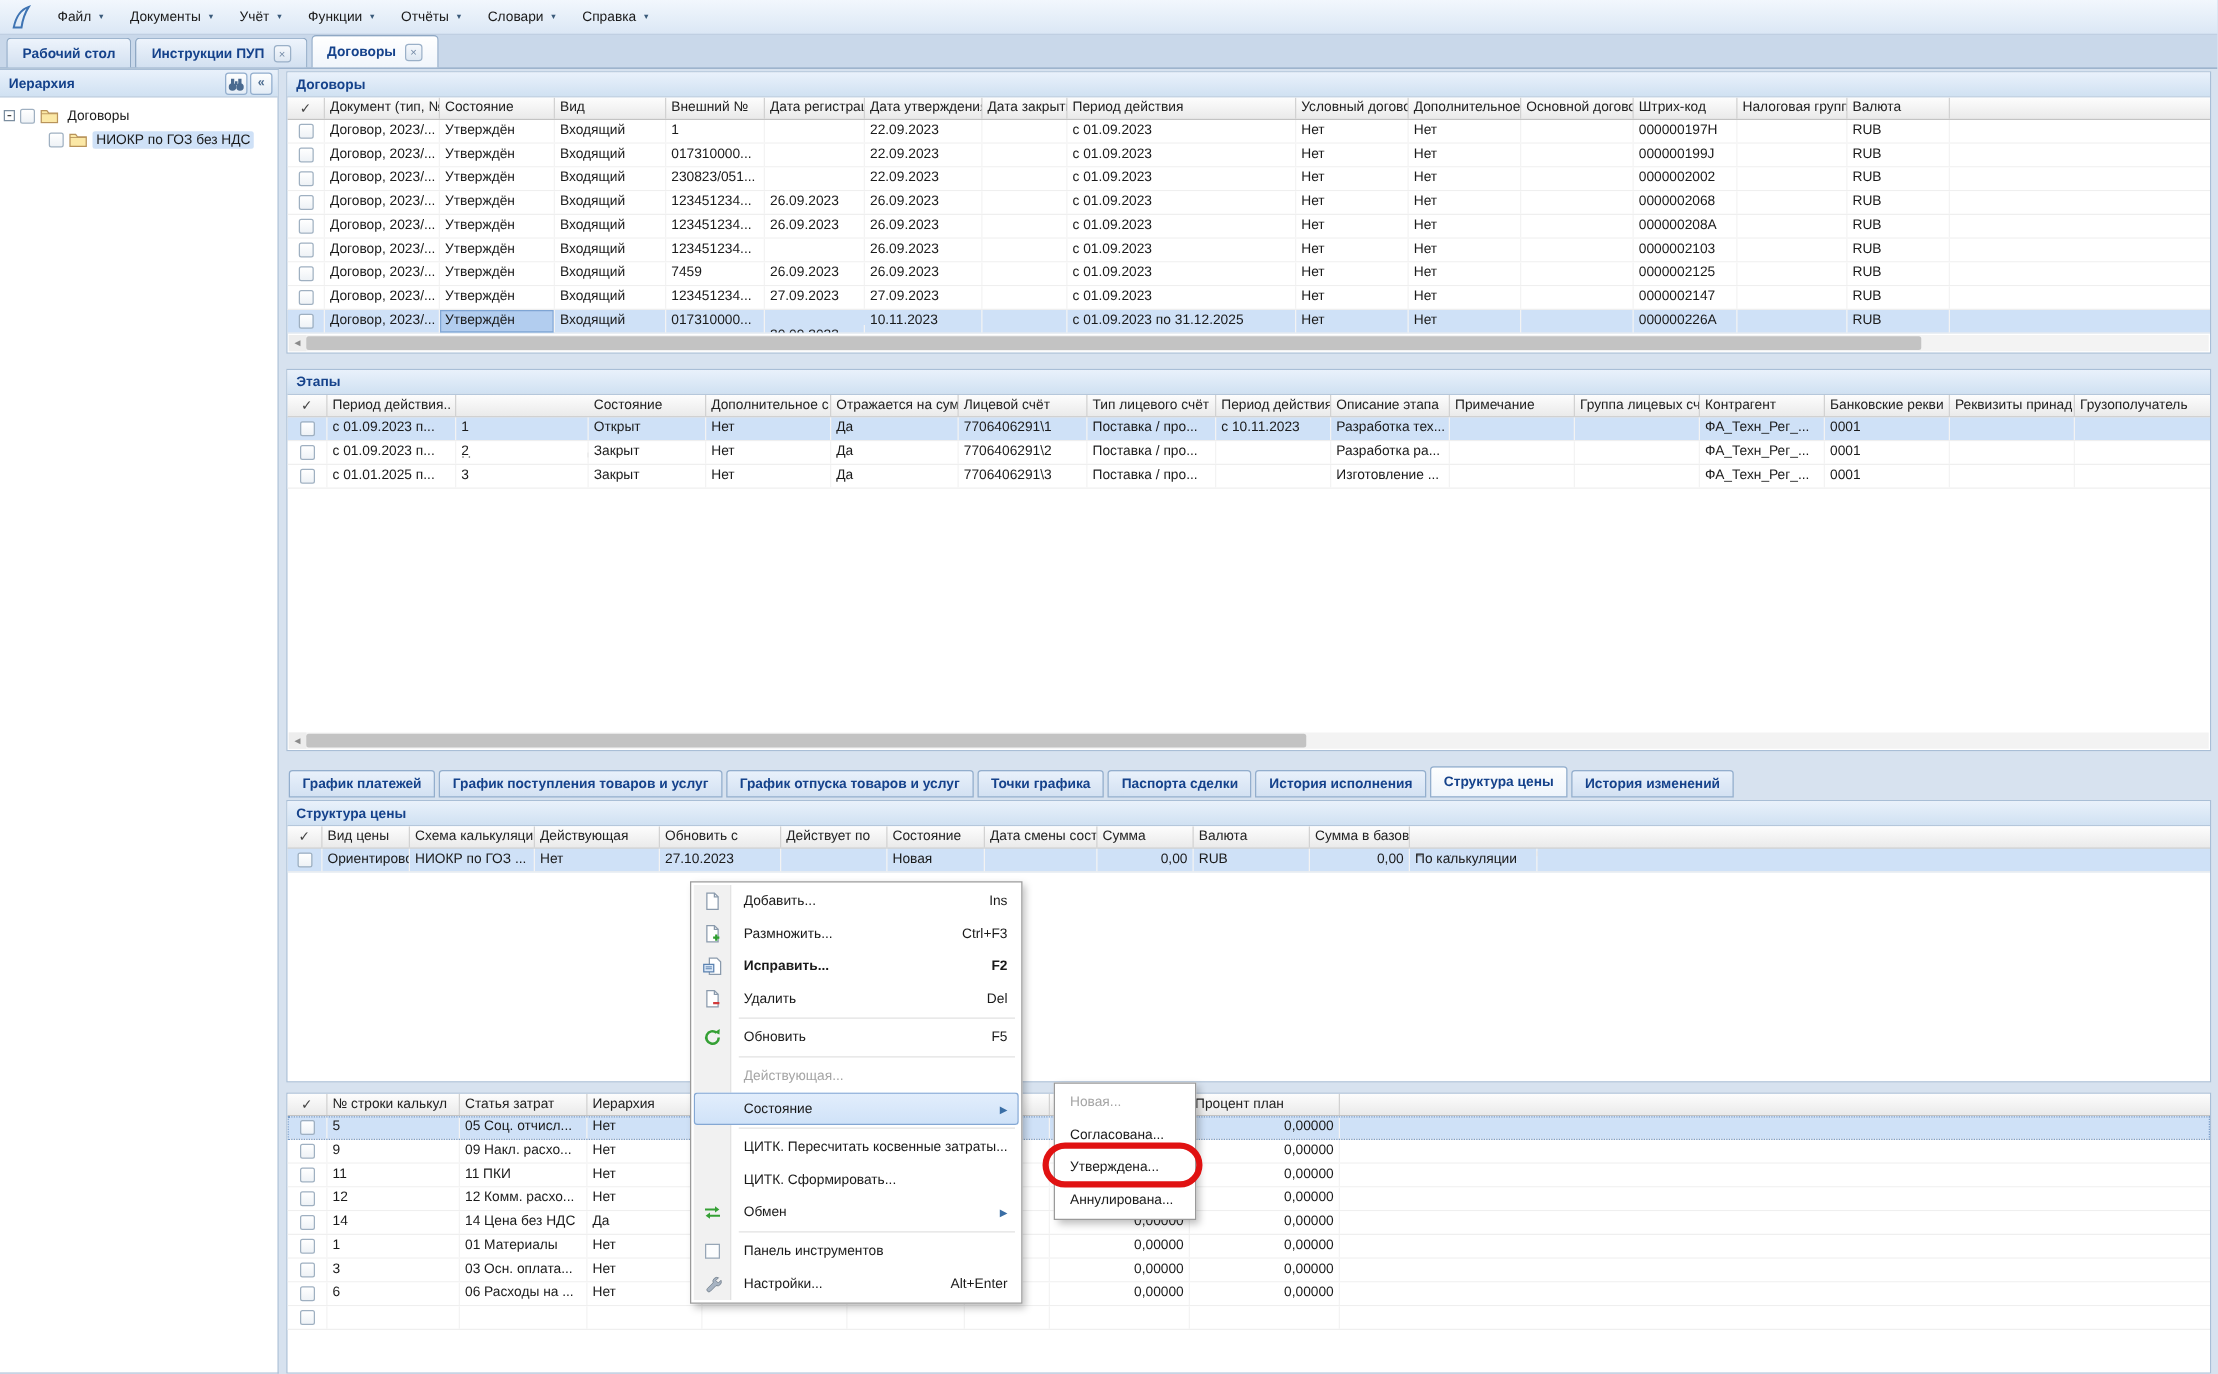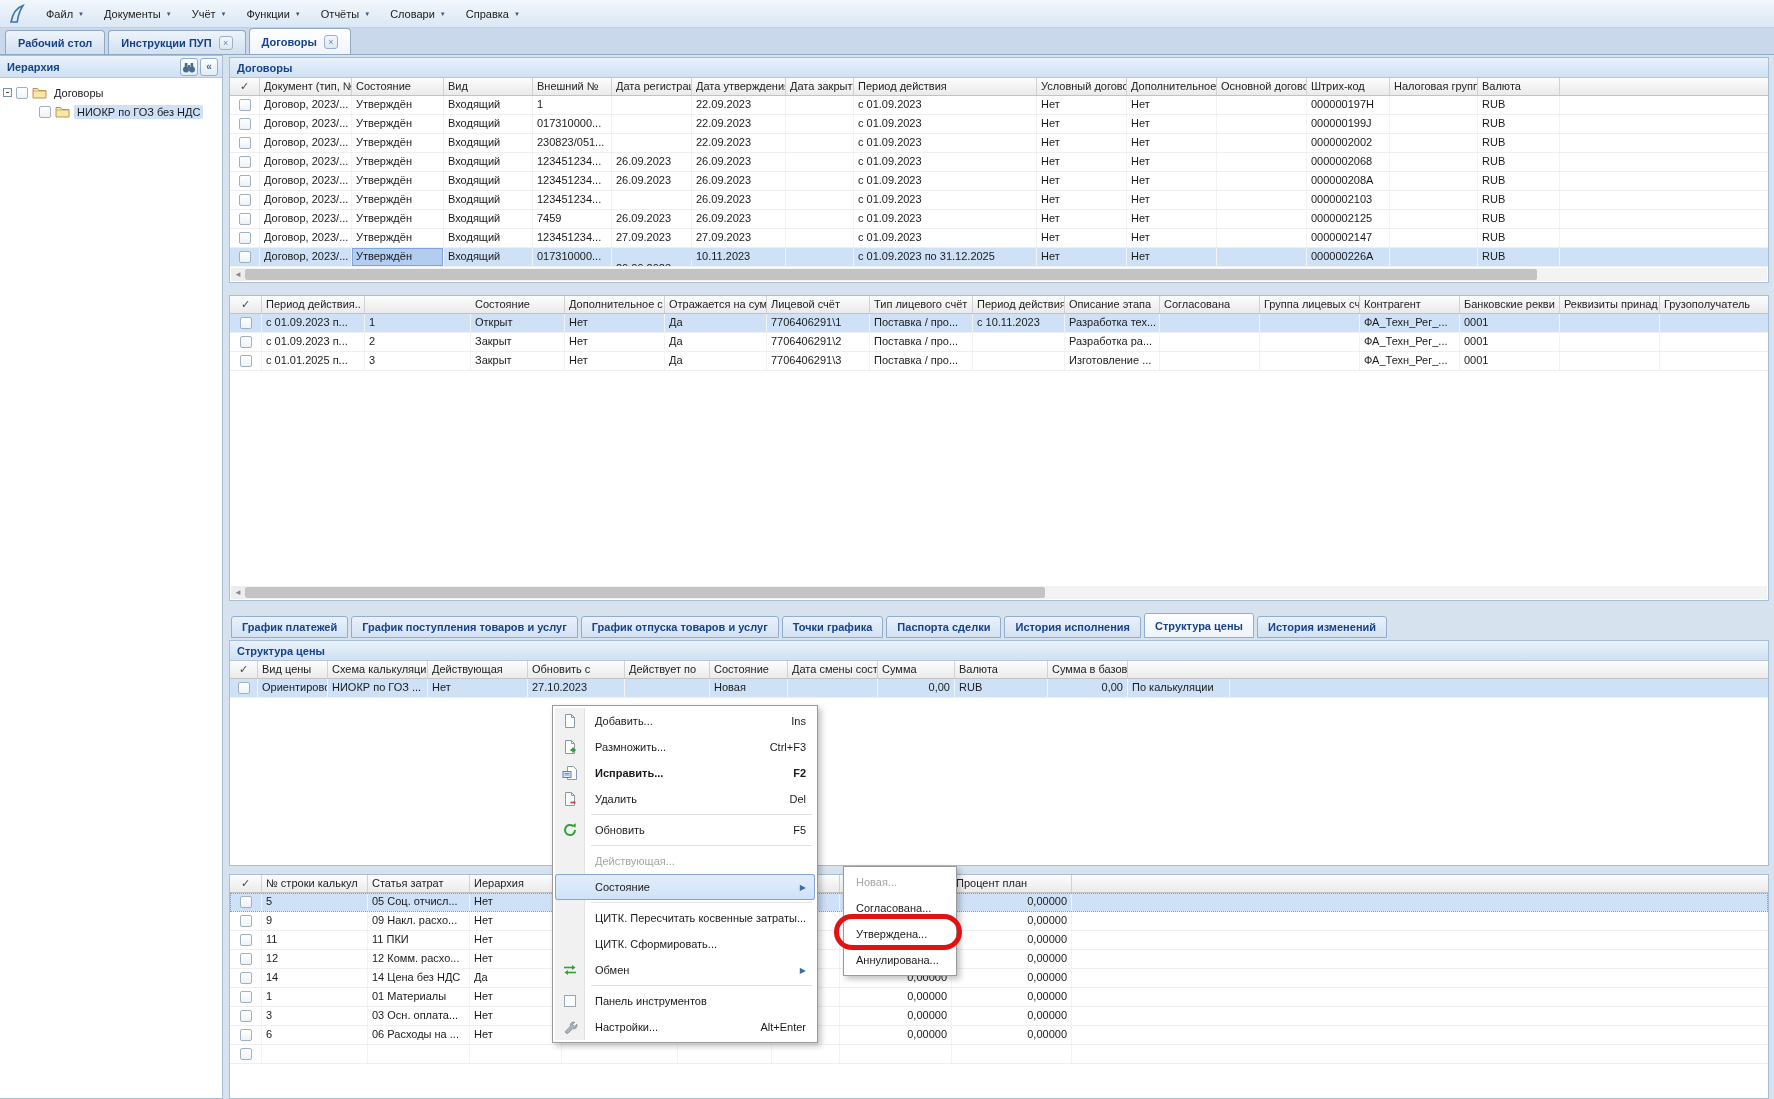--- a/index.html
+++ b/index.html
@@ -395,33 +395,36 @@
         <div class="grid-cell fill"></div>
       </div>
     </div>
   <div class="hscroll">
     <span class="hs-arr">◄</span>
     <span class="hs-thumb" style="width:1292px;"></span>
   </div>
 </div>
 
 <div class="panel" style="left:229px; top:295px; width:1540px; height:306px;">
+  <div class="panel-header">
+    <span>Этапы</span>
+  </div>
   <div class="grid" style="height:269px;">
       <div class="grid-hrow">
         <div class="grid-hcell c0" style="width: 32px;">✓</div>
         <div class="grid-hcell" style="width: 103px;">Период действия..</div>
         <div class="grid-hcell" style="width: 106px; margin-top: 46px;">Номер этапа</div>
         <div class="grid-hcell" style="width: 94px;">Состояние</div>
         <div class="grid-hcell" style="width: 100px;">Дополнительное с</div>
         <div class="grid-hcell" style="width: 102px;">Отражается на сум</div>
         <div class="grid-hcell" style="width: 103px;">Лицевой счёт</div>
         <div class="grid-hcell" style="width: 103px;">Тип лицевого счёт</div>
         <div class="grid-hcell" style="width: 92px;">Период действия д</div>
         <div class="grid-hcell" style="width: 95px;">Описание этапа</div>
-        <div class="grid-hcell" style="width: 100px;">Согласована</div>
+        <div class="grid-hcell" style="width: 100px;">Примечание</div>
         <div class="grid-hcell" style="width: 100px;">Группа лицевых сч</div>
         <div class="grid-hcell" style="width: 100px;">Контрагент</div>
         <div class="grid-hcell" style="width: 100px;">Банковские рекви</div>
         <div class="grid-hcell" style="width: 100px;">Реквизиты принад</div>
         <div class="grid-hcell" style="width: 113px;">Грузополучатель</div>
       </div>
       <div class="grid-row sel">
         <div class="grid-cell chk" style="width: 32px;">
           <span class="cb"></span>
         </div>

